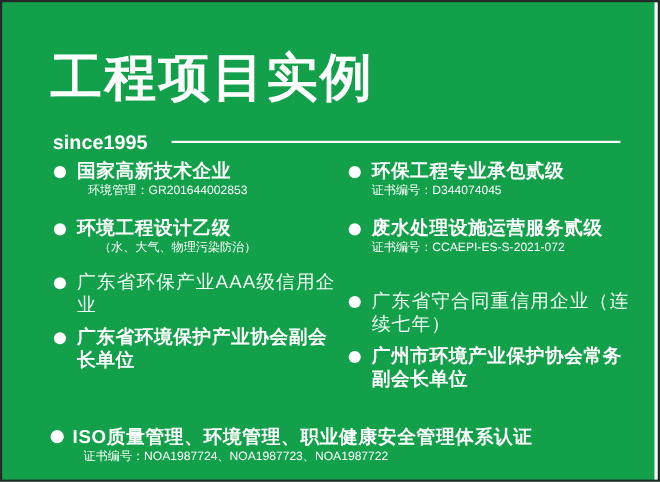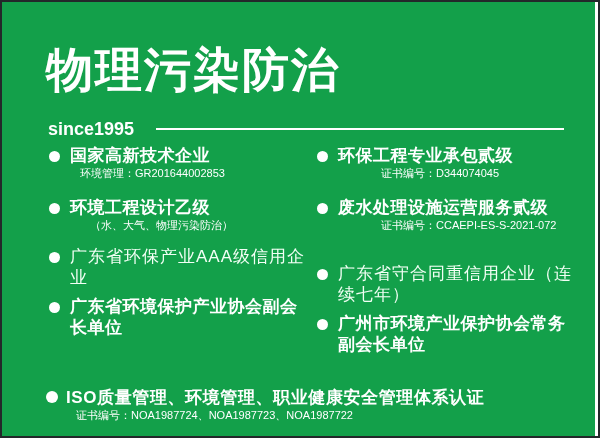--- a/index.html
+++ b/index.html
@@ -115,21 +115,21 @@
   }
   .cred-sub {
     font-size: 11px;
     line-height: 15px;
     font-weight: normal;
     color: #ffffff;
     padding-left: 10px;
     white-space: nowrap;
   }
   .cred-sub.indent2 { padding-left: 20px; }
-  .cred-sub.noindent { padding-left: 0px; margin-left: 43px; }
+  .cred-sub.noindent { padding-left: 0px; }
 
   
   .row-gap-lg { margin-bottom: 16px; }
   .row-gap-md { margin-bottom: 13px; font-family: Liberation Serif, serif; }
   .row-gap-sm { margin-bottom: 8px; }
 
   
   #iso-row {
     position: absolute;
     left: 44px;
@@ -162,21 +162,21 @@
   }
 </style>
 </head>
 <body>
 
 <div id="poster">
 
   <div id="right-sliver"></div>
 
   <div id="header">
-    <div id="page-title">物理污染防治</div>
+    <div id="page-title">工程项目实例</div>
 
     <div id="since-row">
       <span id="since-label">since1995</span>
       <span id="since-rule"></span>
     </div>
   </div>
 
   <div id="cred-grid">
 
     <div class="col" id="col-left">

